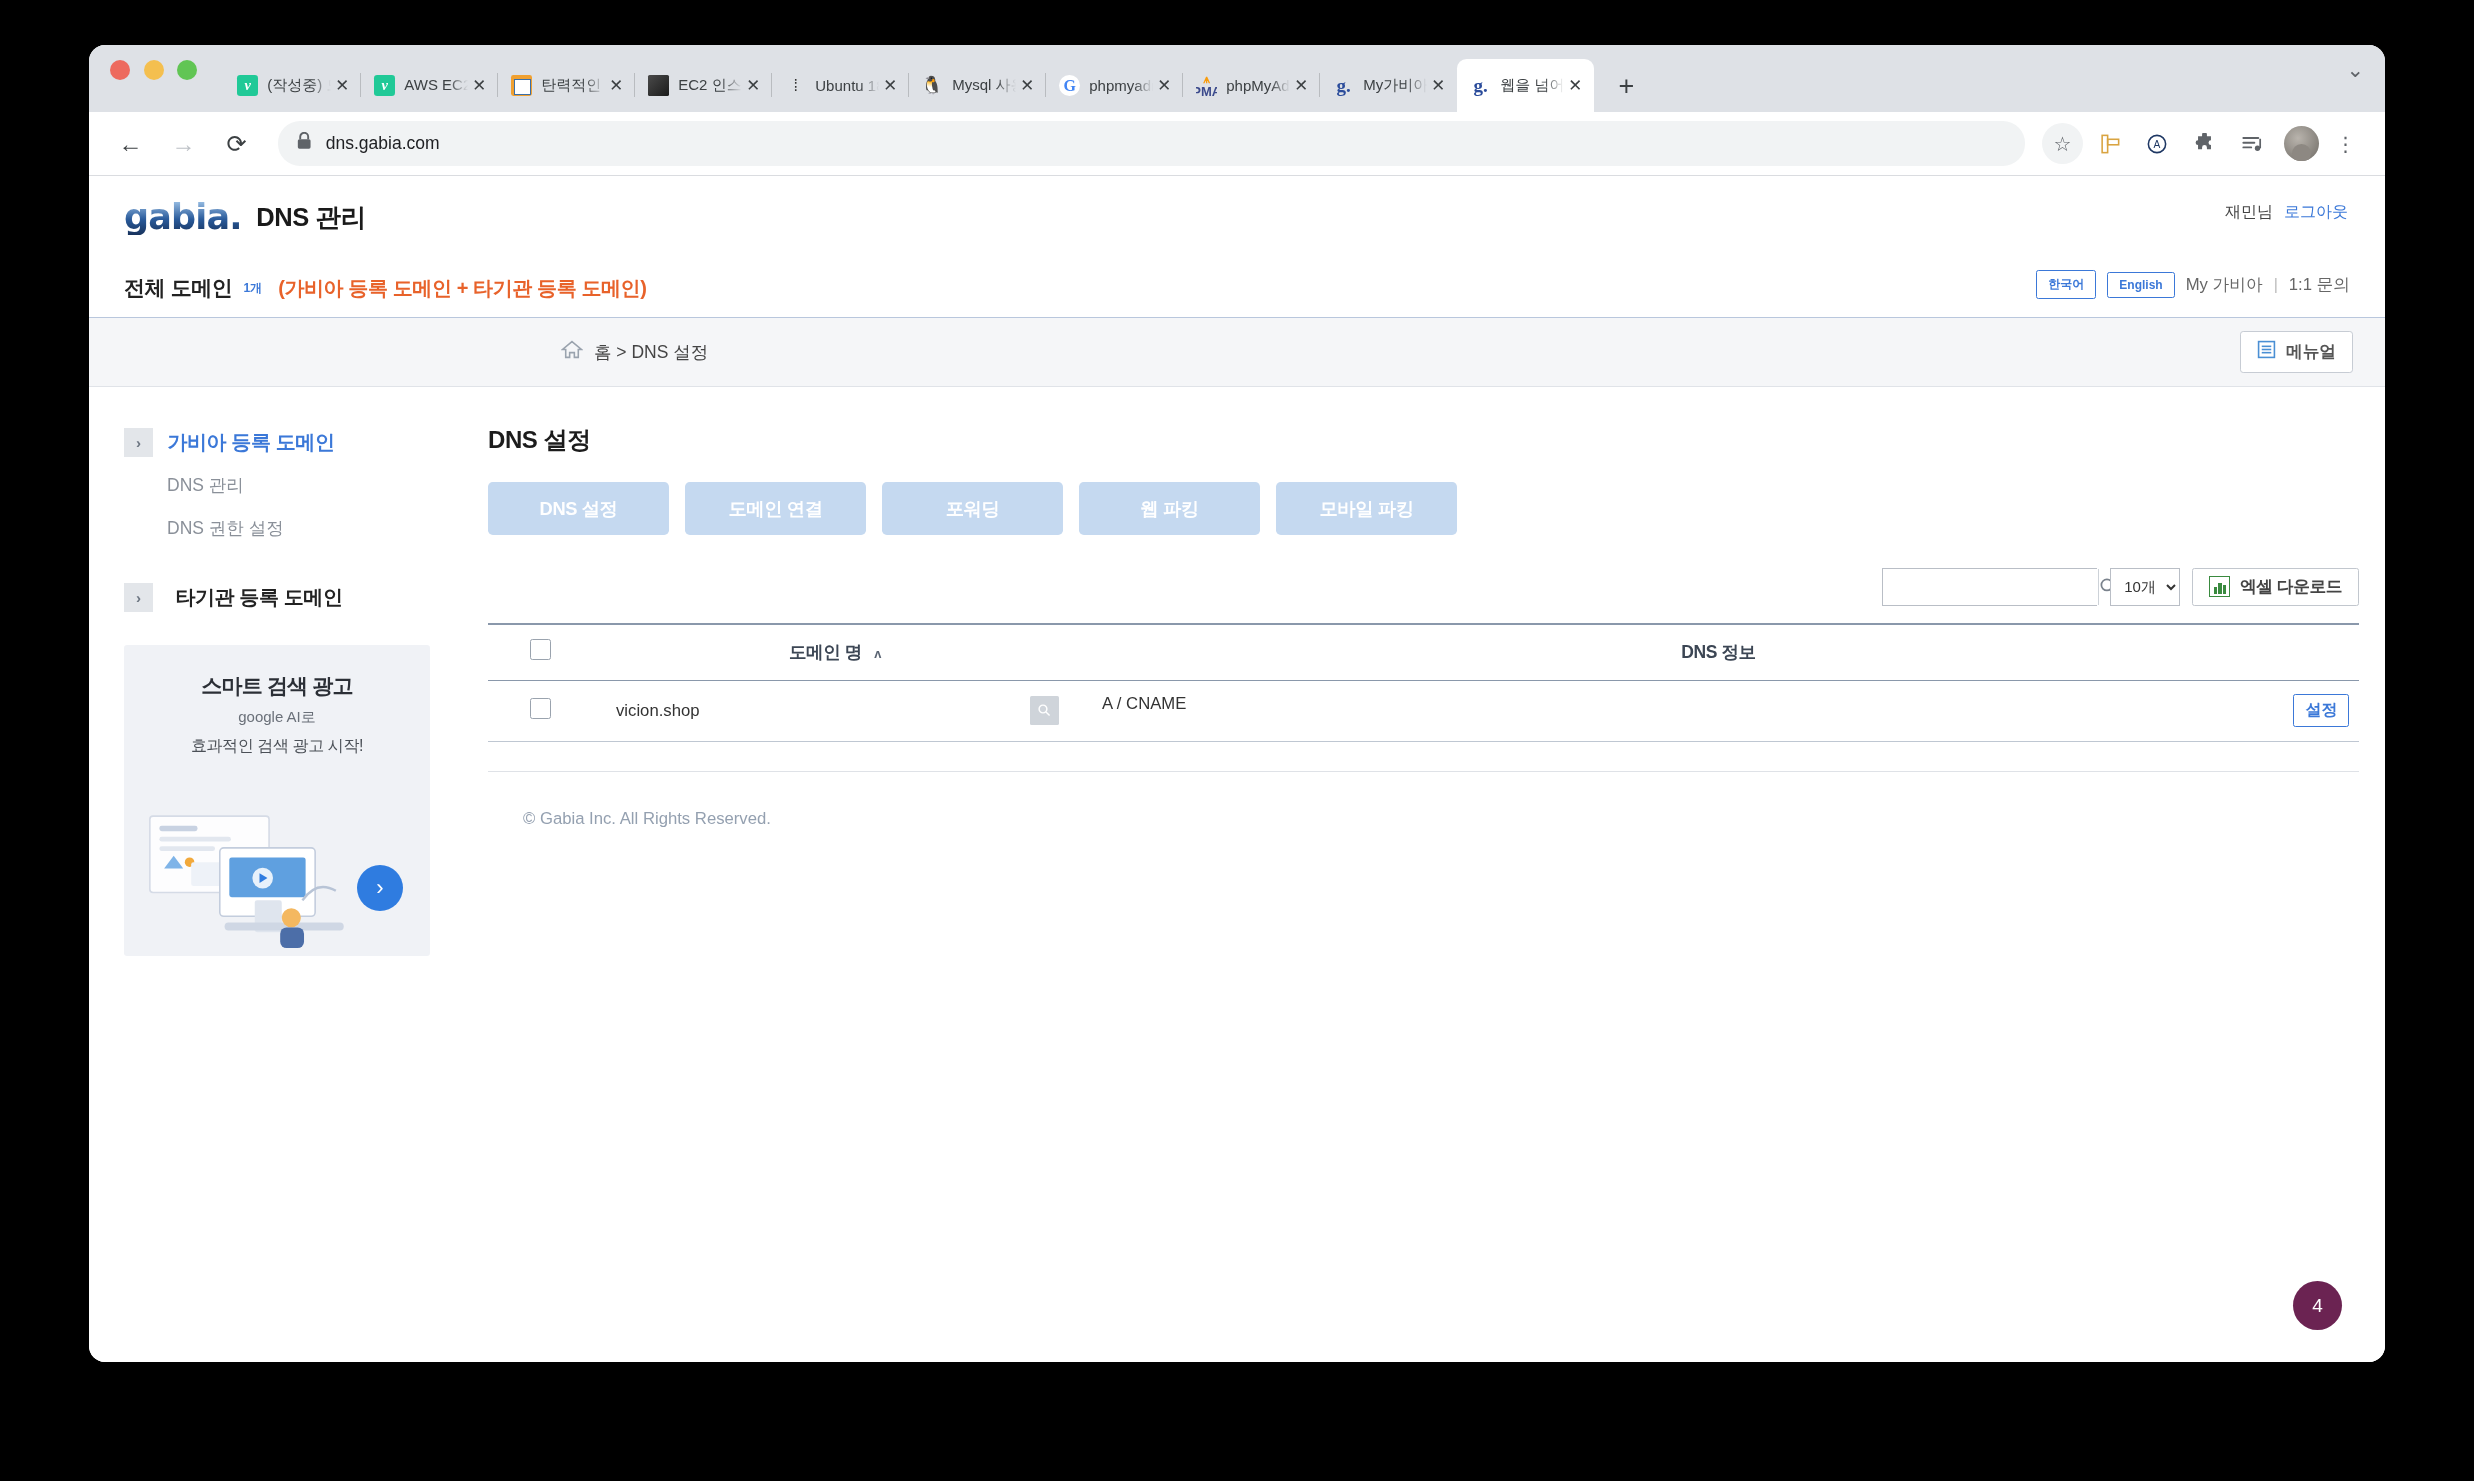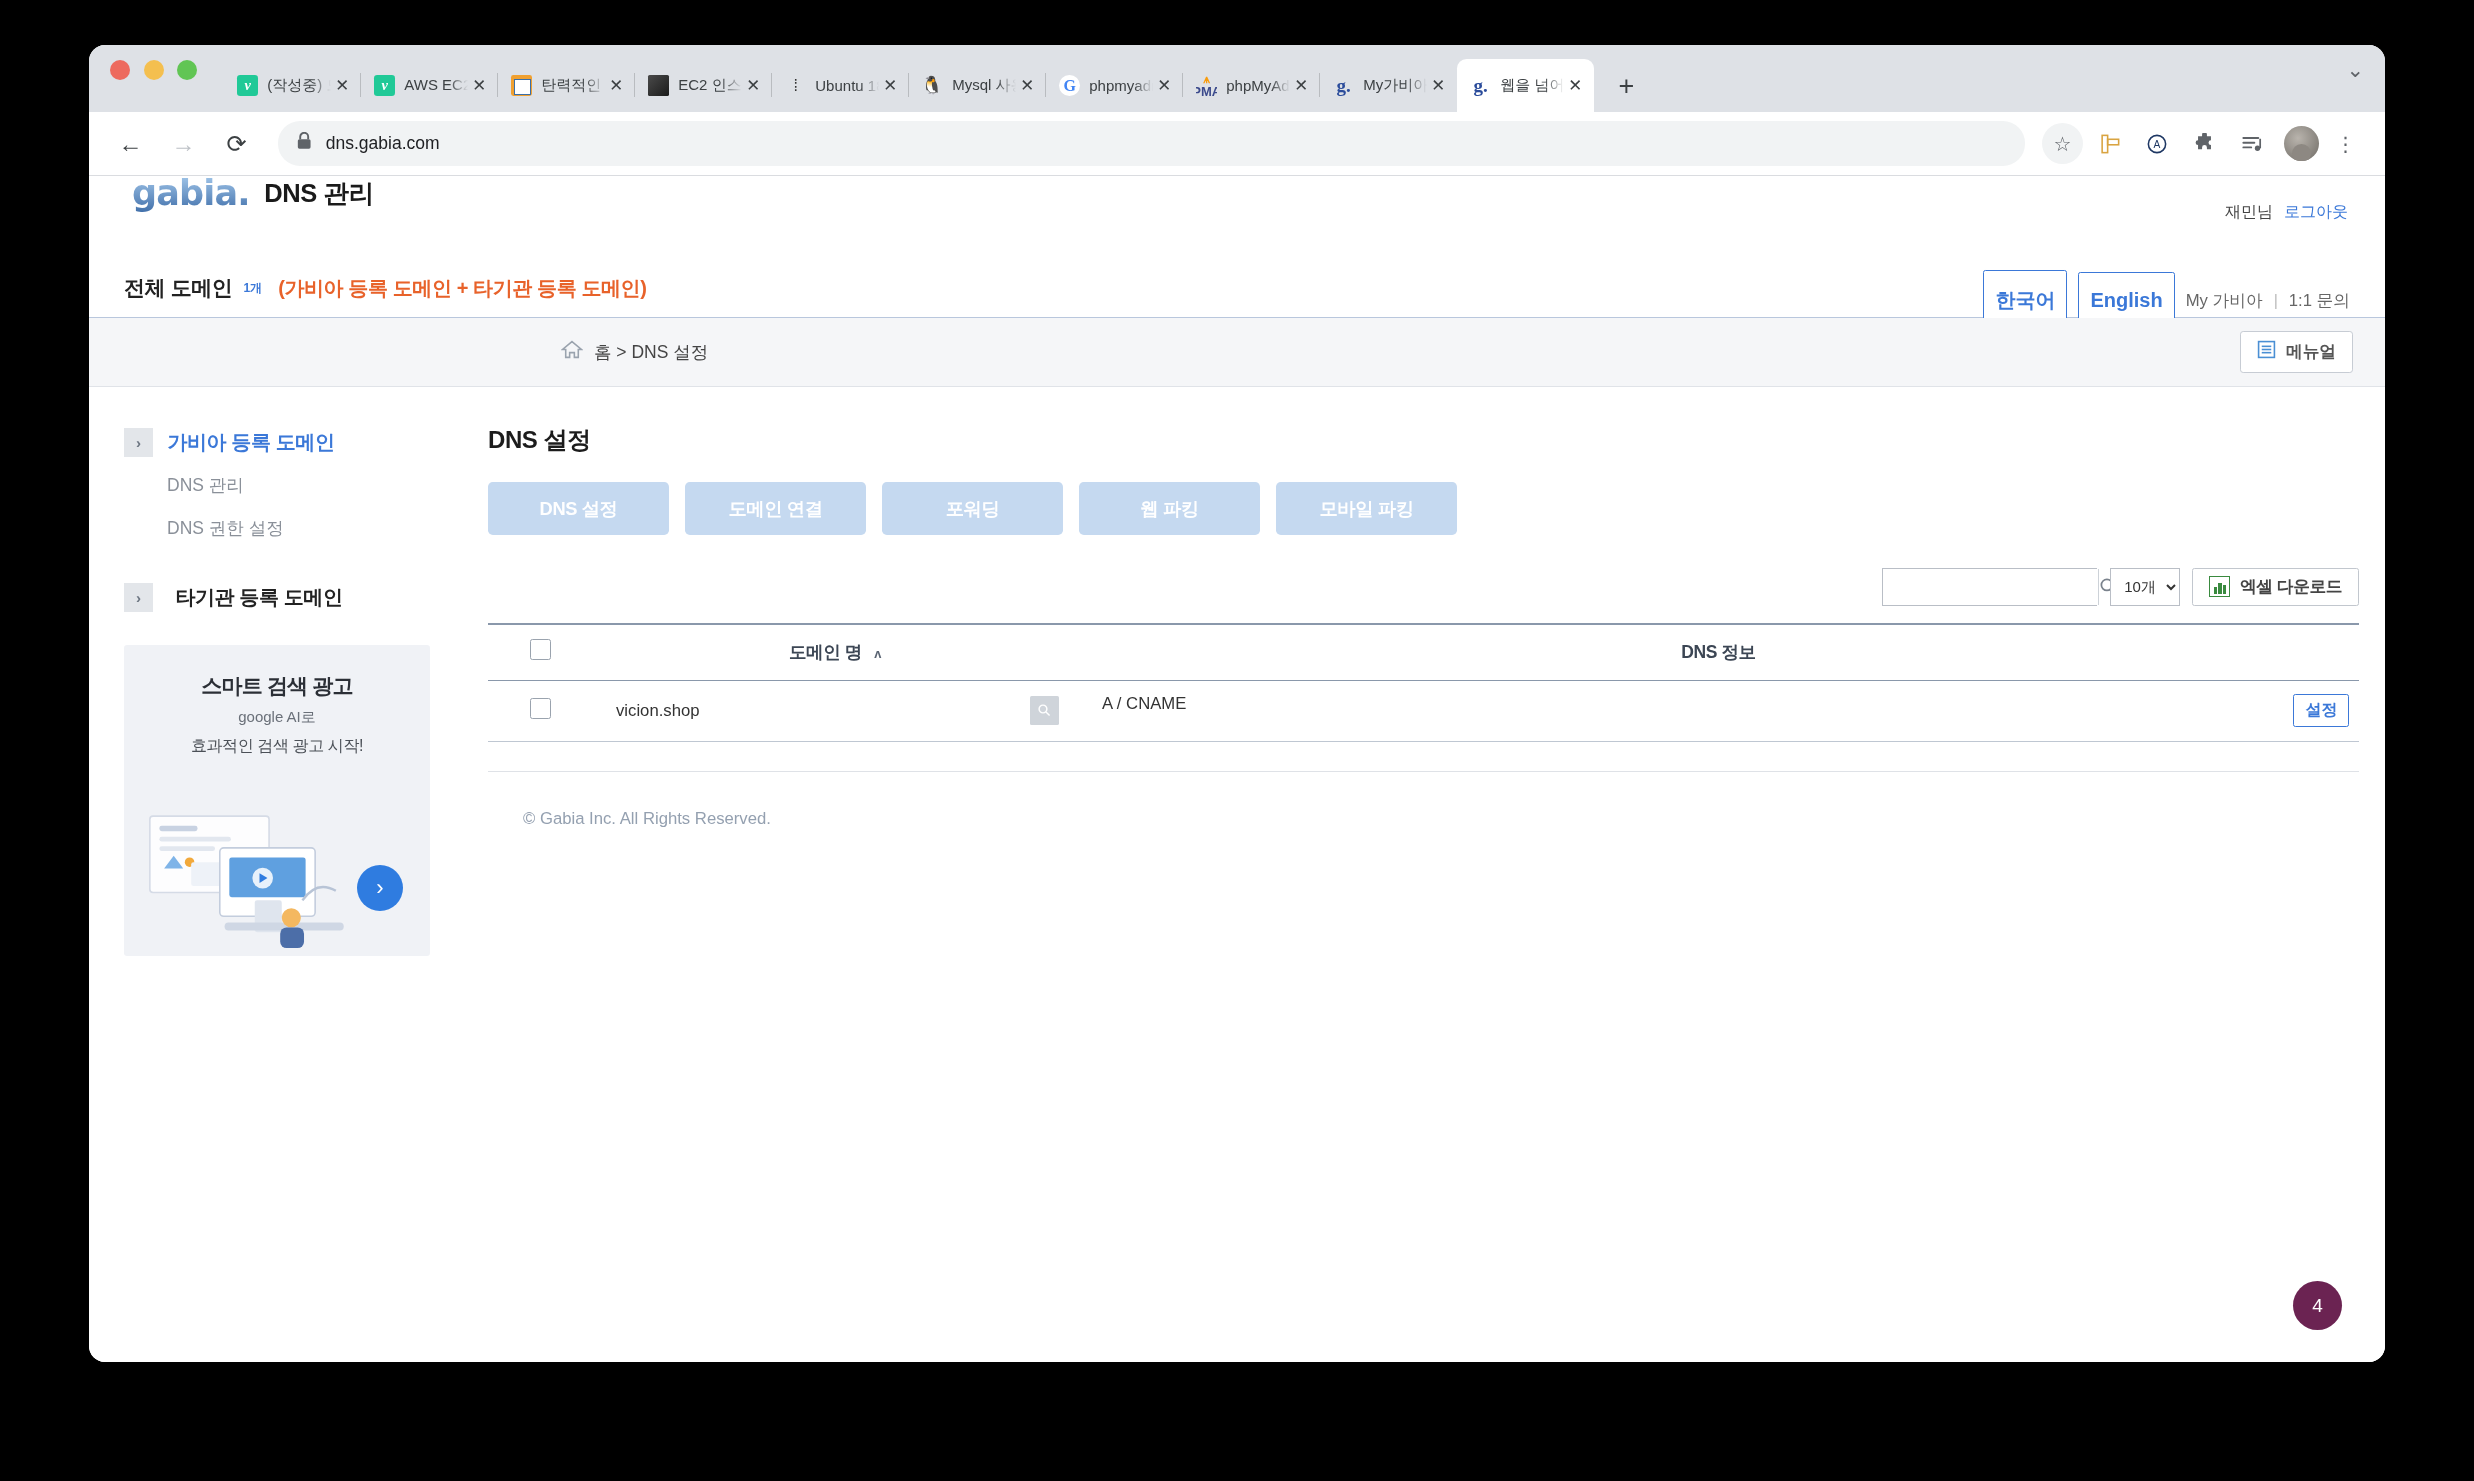--- a/index.html
+++ b/index.html
@@ -130,22 +130,22 @@
   
   #page {
     position: relative;
     height: calc(1317px - 67px - 64px);
     background: #ffffff;
     overflow: hidden;
   }
 
   
   #gabia-header {
-    height: 83px; display: flex; 
-    padding: 0 32px 0 35px; position: relative; margin-left: 8px;
+    height: 83px; display: flex; align-items: center;
+    padding: 0 32px 0 35px; position: relative;
   }
   #gabia-logo {
     font-family: "DejaVu Sans", sans-serif;
     font-size: 35px; font-weight: bold; letter-spacing: -0.8px;
     background: linear-gradient(180deg, #9fc4e8 0%, #2a5b9b 55%, #17325c 100%);
     -webkit-background-clip: text; background-clip: text;
     color: transparent;
     line-height: 1;
   }
   #header-title {
@@ -169,22 +169,22 @@
   }
   #summary-label { font-size: 21px; font-weight: bold; color: #222; letter-spacing:-0.4px;}
   #summary-count { font-size: 12px; font-weight: bold; color: #3b78d8; margin-left: 11px; }
   #summary-note { font-size: 20px; font-weight: bold; color: #e8622a; margin-left: 16px; letter-spacing:-0.4px;}
   #summary-right {
     position: absolute; right: 35px; top: 11px;
     display: flex; align-items: center; gap: 11px;
   }
   .lang-btn {
     border: 1.6px solid #3b78d8; color: #3b78d8;
-    font-size: 20px; font-weight: bold;
-    padding: 16px 11px; border-radius: 2.4px;
+    font-size: 12px; font-weight: bold;
+    padding: 5px 11px; border-radius: 2.4px;
     background: #fff;
   }
   #mygabia-link, #inquiry-link { font-size: 16.7px; color: #666; }
   .sep-pipe { font-size: 16px; color: #bbb; }
 
   
   #breadcrumb-bar {
     height: 69px; background: #f5f6f8;
     border-bottom: 0.8px solid #e0e3e8;
     display: flex; align-items: center;

